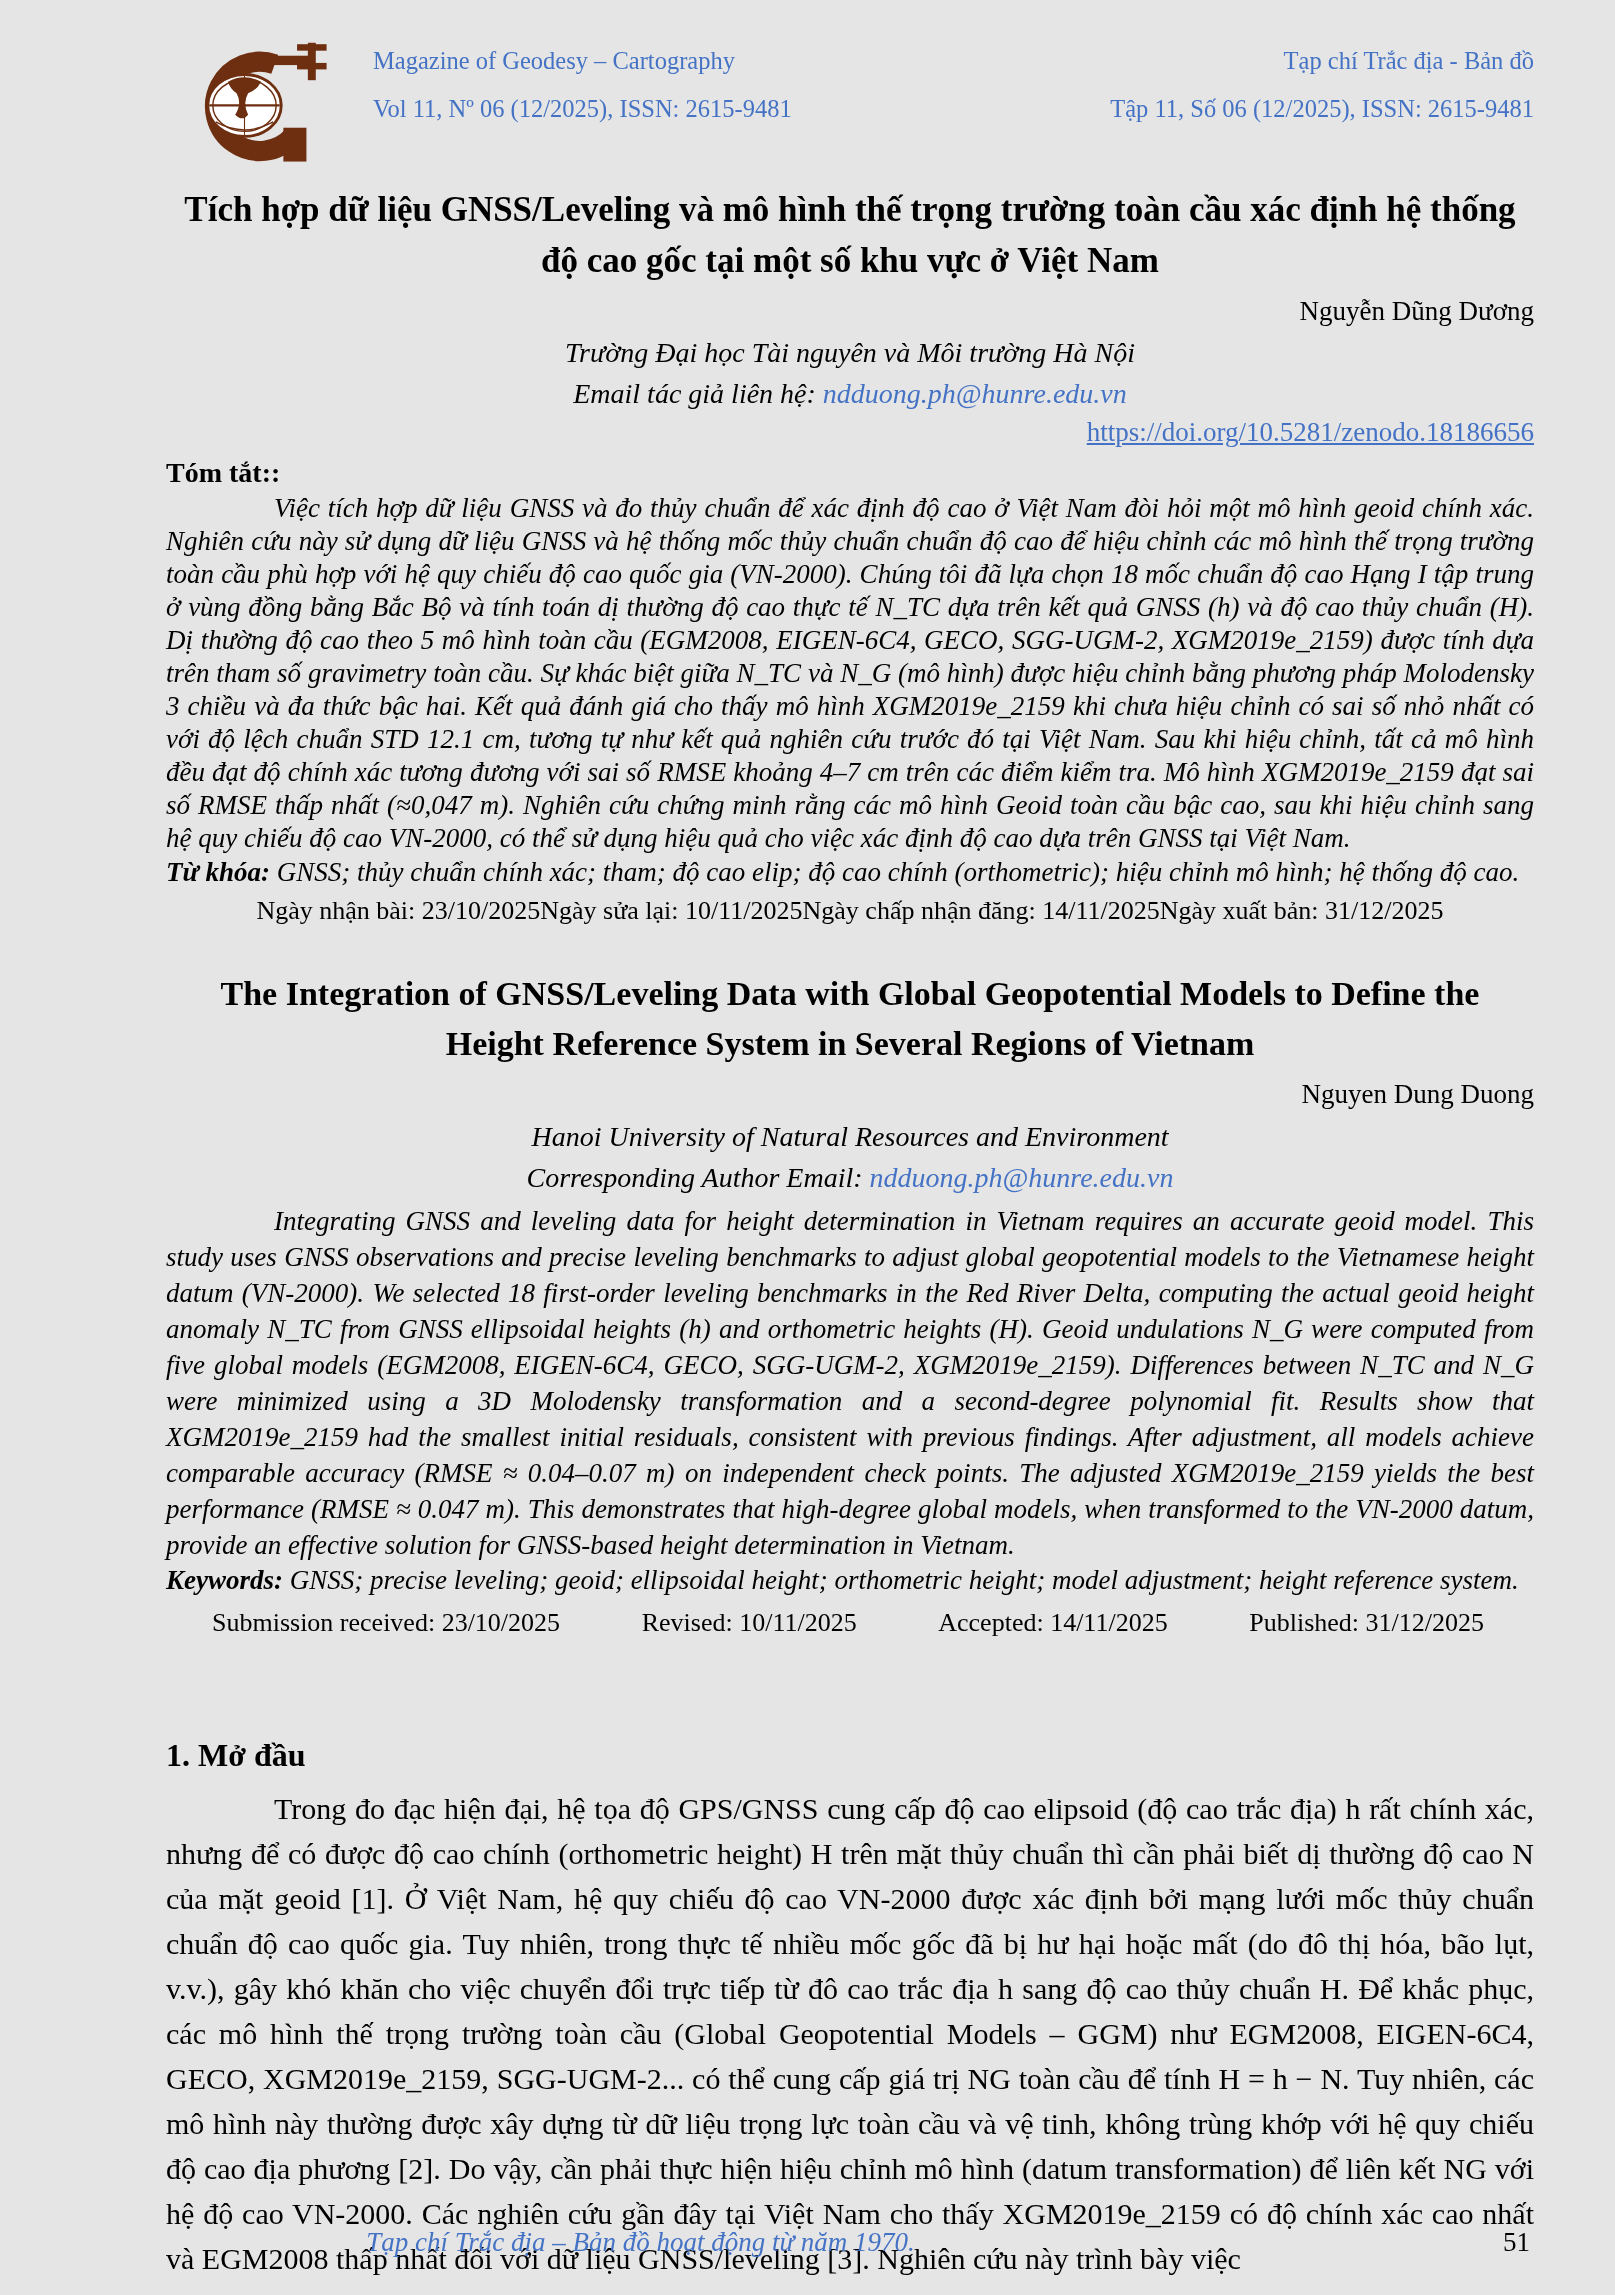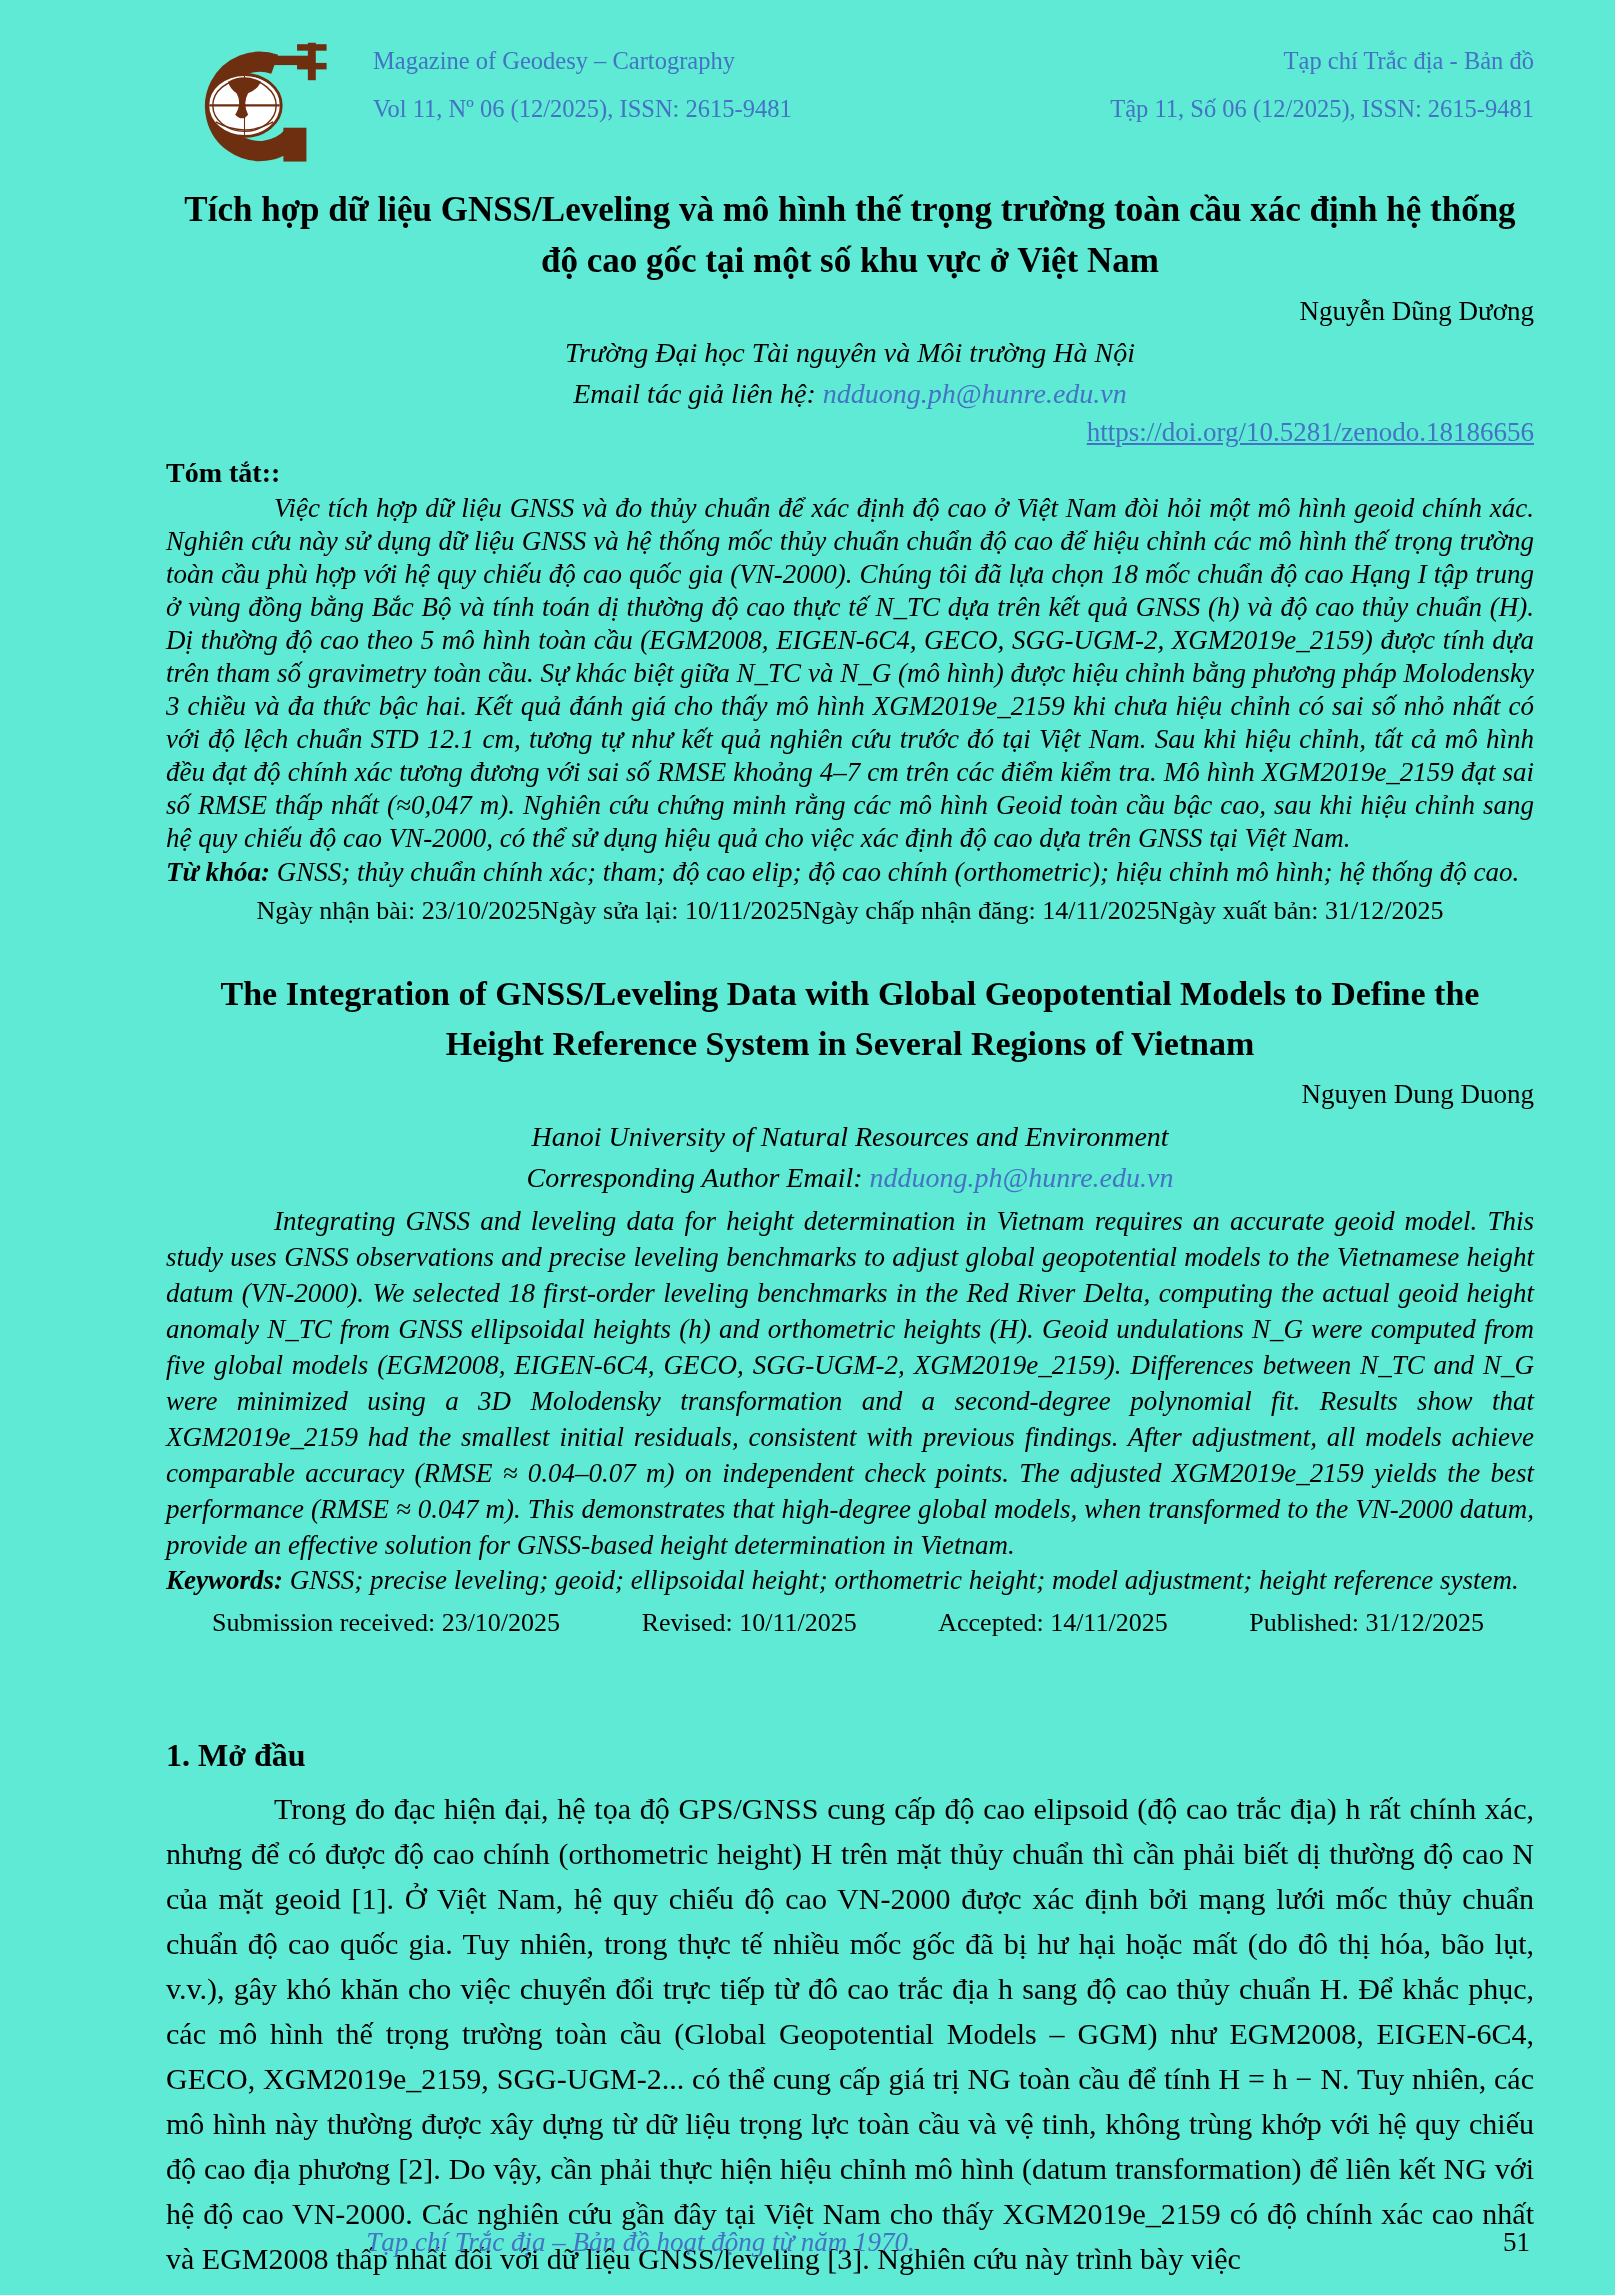--- a/index.html
+++ b/index.html
@@ -1,21 +1,21 @@
 <!DOCTYPE html>
 <html lang="vi" style="--accent: #4472C4; --brown: #6E2F10;font-size:11.5px"><head>
 <meta charset="utf-8">
 <style>
   :root{ --accent:#4472C4; --brown:#6E2F10; }
   *{ box-sizing:border-box; }
   html,body{ margin:0; padding:0; background:#ffffff; }
   .page{
     position:relative;
     width:1615px; height:2295px;
-    background:#5eead4;
+    background:#e5e5e5;
     font-family:"Liberation Serif","DejaVu Serif",serif;
     color:#000;
     overflow:hidden;
   }
   .content{ margin-left:166px; width:1368px; }
 
   
   .hdr{ display:flex; align-items:flex-start; padding-top:37px; }
   .hdr-logo{ flex:0 0 auto; margin-left:10px; }
   .hdr-left{ margin-left:42px; color:var(--accent); font-size:24.5px; line-height:48px; }

